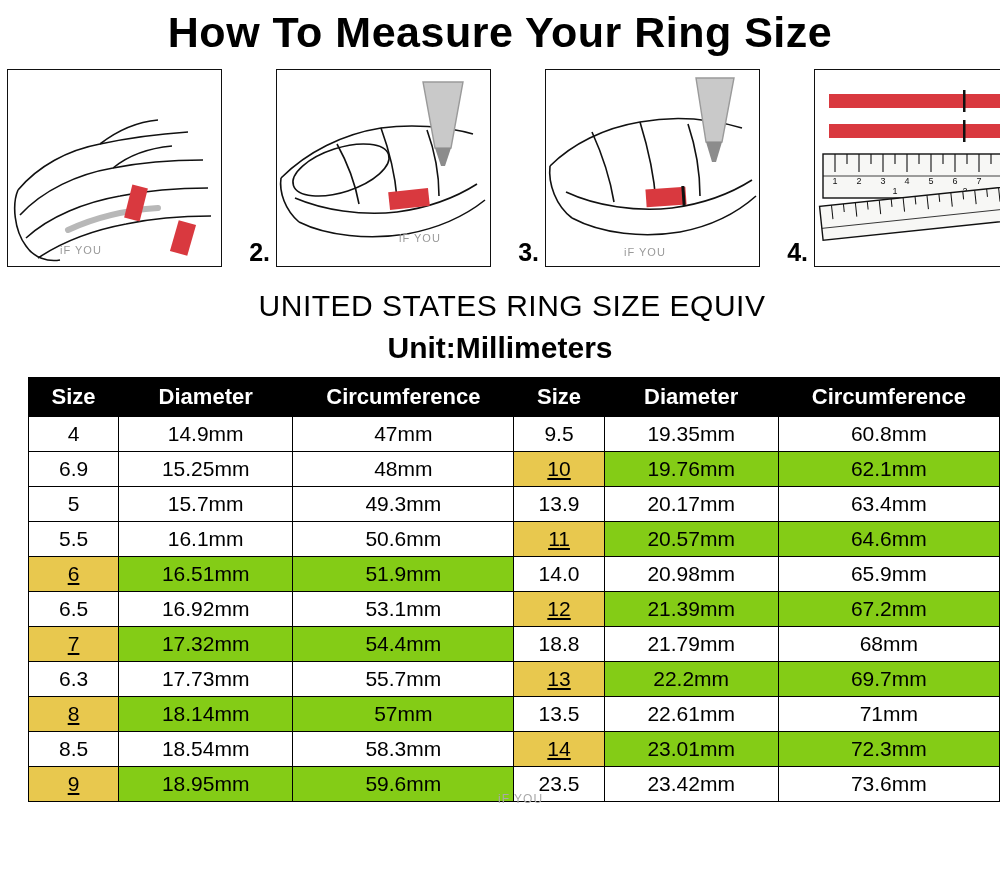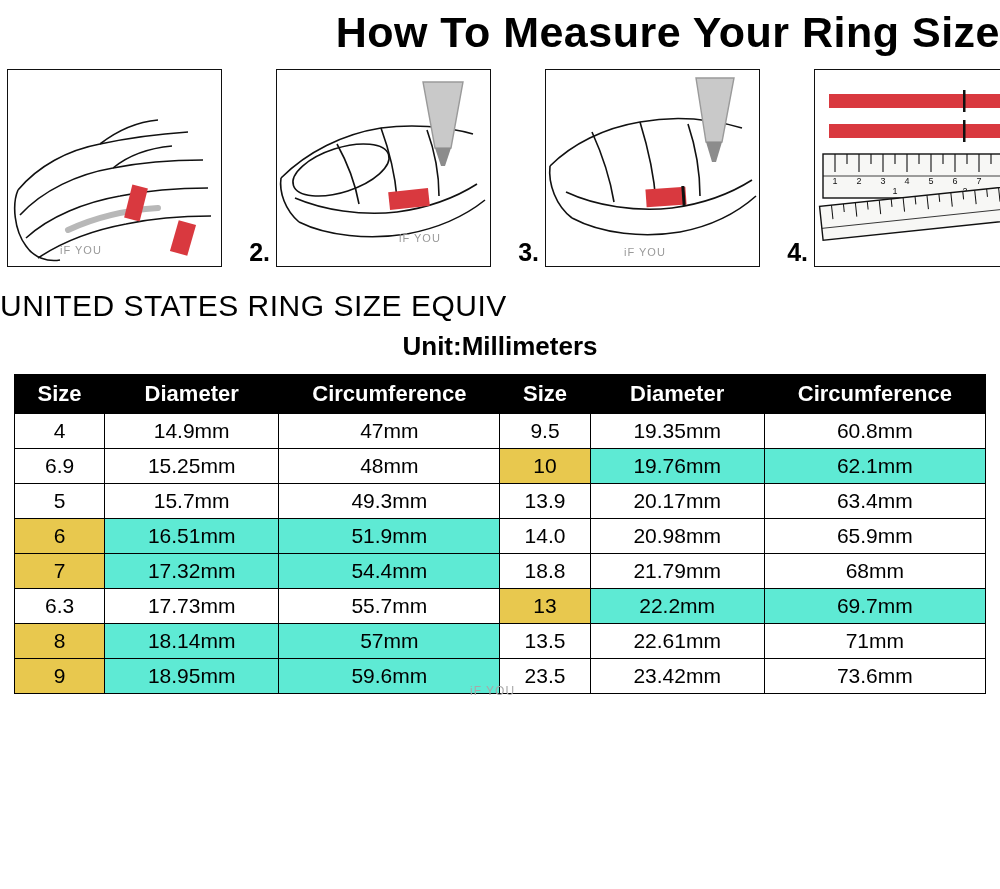--- a/index.html
+++ b/index.html
@@ -13,21 +13,21 @@
     font-family: "Liberation Sans", sans-serif;
     color: #000000;
     overflow: hidden;
   }
   .page {
     width: 1000px;
     height: 889px;
     position: relative;
   }
   .main-title {
-    text-align: right;
+    text-align: center;
     font-size: 43px;
     font-weight: bold;
     letter-spacing: 0.5px;
     margin: 8px 0 2px 0;
     font-family: "Liberation Sans", sans-serif;
   }
   .steps-row {
     display: flex;
     justify-content: center;
     align-items: flex-end;
@@ -60,28 +60,30 @@
     display: block;
   }
   .wm {
     position: absolute;
     font-size: 11px;
     color: #9a9a9a;
     letter-spacing: 1px;
     font-family: "Liberation Sans", sans-serif;
   }
   .sub-title {
+    text-align: center;
     font-size: 30px;
     margin-top: 22px;
     letter-spacing: 0.5px;
     font-family: "Liberation Sans", sans-serif;
+    margin-left: 24px;
   }
   .unit-title {
     text-align: center;
-    font-size: 26px;
+    font-size: 30px;
     font-weight: bold;
     margin-top: 8px;
     font-family: "Liberation Sans", sans-serif;
   }
   table.size-table {
     border-collapse: collapse;
     margin: 12px auto 0 auto;
     width: 972px;
     table-layout: fixed;
   }
@@ -95,29 +97,30 @@
     font-family: "Liberation Sans", sans-serif;
   }
   table.size-table thead th {
     background: #000;
     color: #fff;
     font-weight: bold;
     font-size: 22px;
     height: 38px;
   }
   td.hl {
-    background: #5eead4;
+    background: #84cc16;
   }
   td.hl-size {
     background: #e8c84e;
+    text-decoration: underline;
   }
   .col-size { width: 88px; }
   .col-dia { width: 170px; }
   .col-cir { width: 216px; }
-  .table-wrap { position: relative; }
+  .table-wrap { position: relative; margin-left: 28px; }
   .wm-table {
     position: absolute;
     left: 470px;
     bottom: -4px;
     font-size: 12px;
     color: #a8a8a8;
     letter-spacing: 1px;
   }
 </style>
 </head>
@@ -316,28 +319,44 @@
           </tr>
           <tr>
             <td>5</td>
             <td>15.7mm</td>
             <td>49.3mm</td>
             <td>13.9</td>
             <td>20.17mm</td>
             <td>63.4mm</td>
           </tr>
           <tr>
+            <td>5.5</td>
+            <td>16.1mm</td>
+            <td>50.6mm</td>
+            <td class="hl-size">11</td>
+            <td class="hl">20.57mm</td>
+            <td class="hl">64.6mm</td>
+          </tr>
+          <tr>
             <td class="hl-size">6</td>
             <td class="hl">16.51mm</td>
             <td class="hl">51.9mm</td>
             <td>14.0</td>
             <td>20.98mm</td>
             <td>65.9mm</td>
           </tr>
           <tr>
+            <td>6.5</td>
+            <td>16.92mm</td>
+            <td>53.1mm</td>
+            <td class="hl-size">12</td>
+            <td class="hl">21.39mm</td>
+            <td class="hl">67.2mm</td>
+          </tr>
+          <tr>
             <td class="hl-size">7</td>
             <td class="hl">17.32mm</td>
             <td class="hl">54.4mm</td>
             <td>18.8</td>
             <td>21.79mm</td>
             <td>68mm</td>
           </tr>
           <tr>
             <td>6.3</td>
             <td>17.73mm</td>
@@ -348,20 +367,28 @@
           </tr>
           <tr>
             <td class="hl-size">8</td>
             <td class="hl">18.14mm</td>
             <td class="hl">57mm</td>
             <td>13.5</td>
             <td>22.61mm</td>
             <td>71mm</td>
           </tr>
           <tr>
+            <td>8.5</td>
+            <td>18.54mm</td>
+            <td>58.3mm</td>
+            <td class="hl-size">14</td>
+            <td class="hl">23.01mm</td>
+            <td class="hl">72.3mm</td>
+          </tr>
+          <tr>
             <td class="hl-size">9</td>
             <td class="hl">18.95mm</td>
             <td class="hl">59.6mm</td>
             <td>23.5</td>
             <td>23.42mm</td>
             <td>73.6mm</td>
           </tr>
         </tbody>
     </table>
     <span class="wm-table">iF YOU</span>

